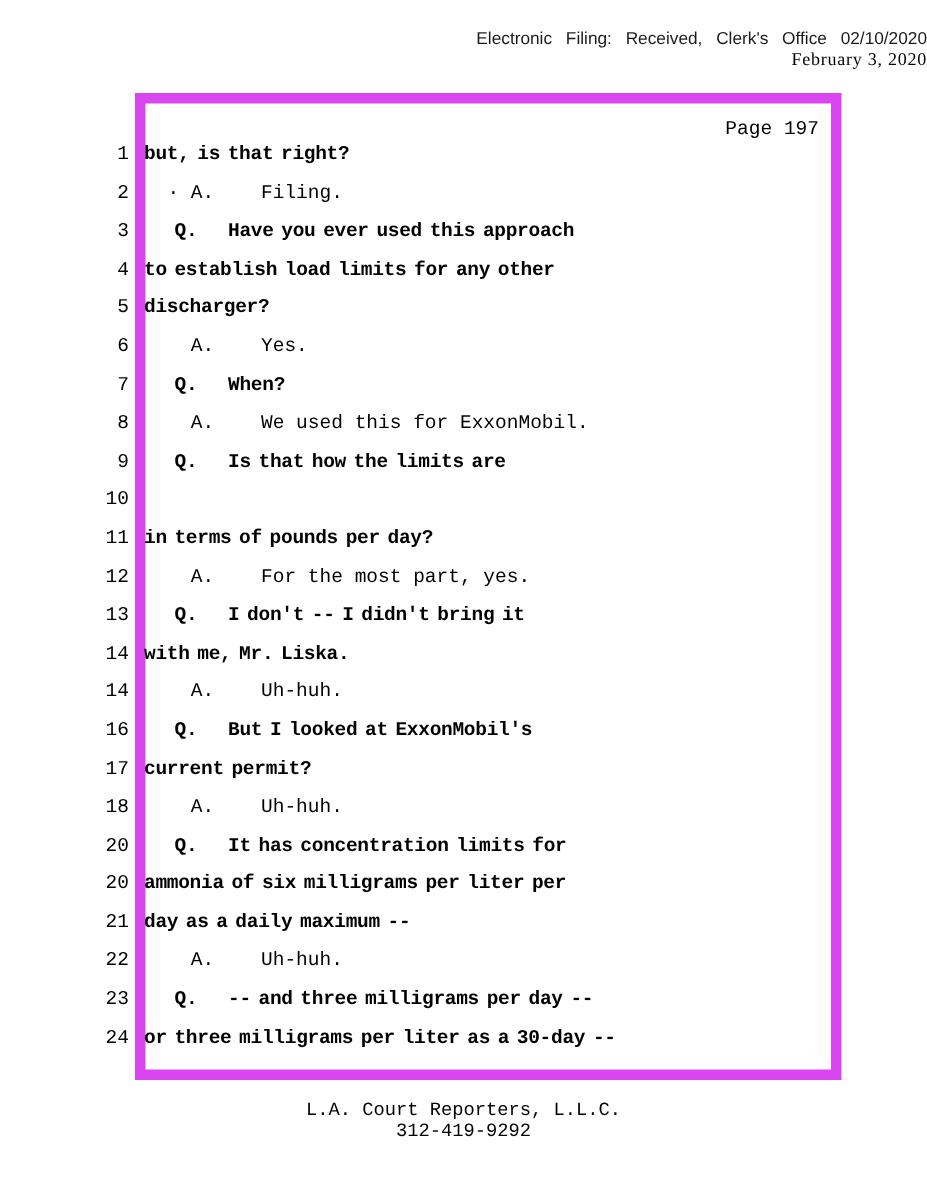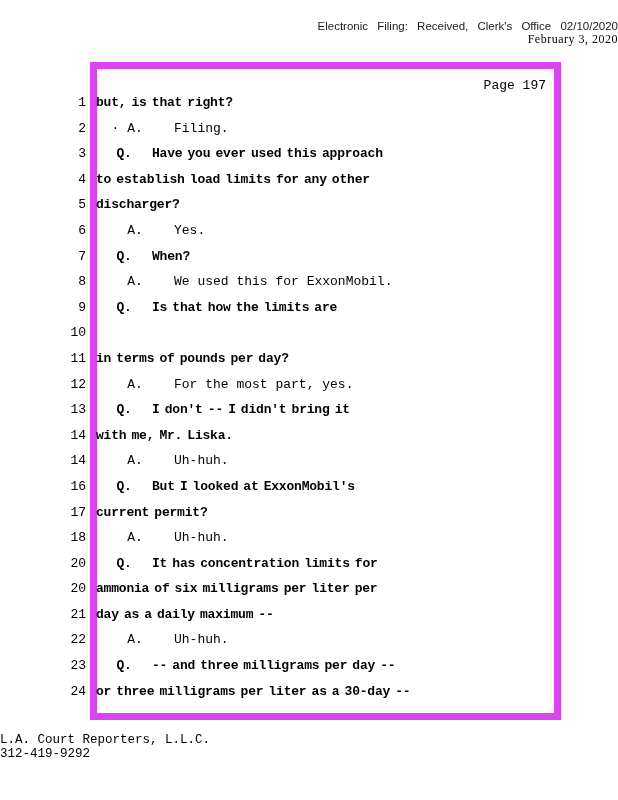--- a/index.html
+++ b/index.html
@@ -70,20 +70,21 @@
   .line.bold .line-text {
     font-weight: 700;
     letter-spacing: -0.2px;
     word-spacing: -2.5px;
   }
   .footer {
     position: absolute;
     top: 733px;
     left: 0;
     width: 100%;
+    text-align: center;
     font-size: 12.5px;
     line-height: 14px;
   }
 </style>
 </head>
 <body>
 
 <div class="header">
   <div class="filing">Electronic Filing: Received, Clerk's Office 02/10/2020</div>
   <div class="date">February 3, 2020</div>

